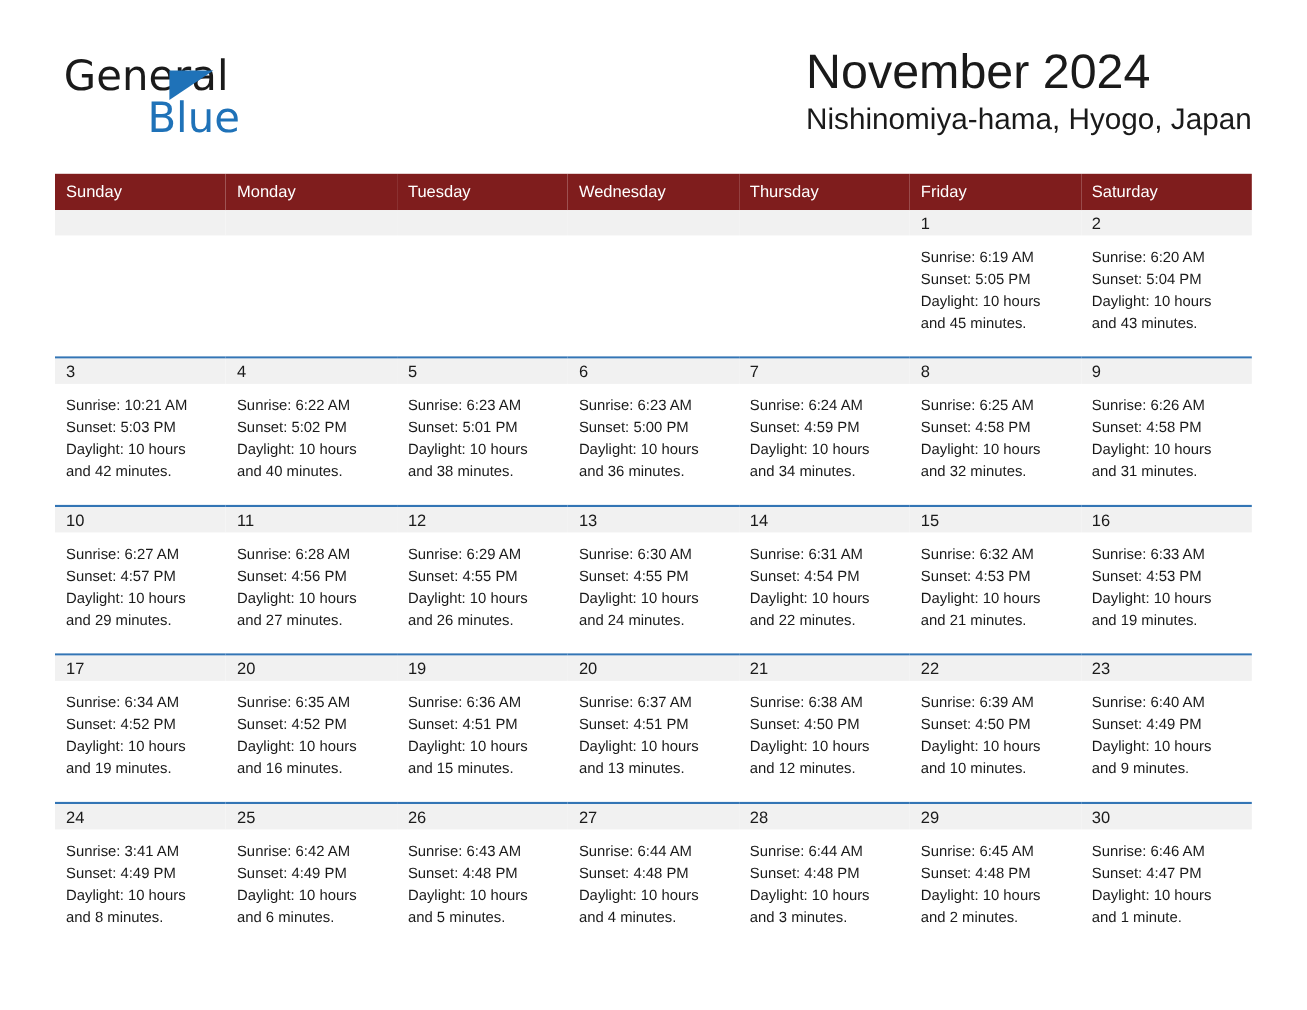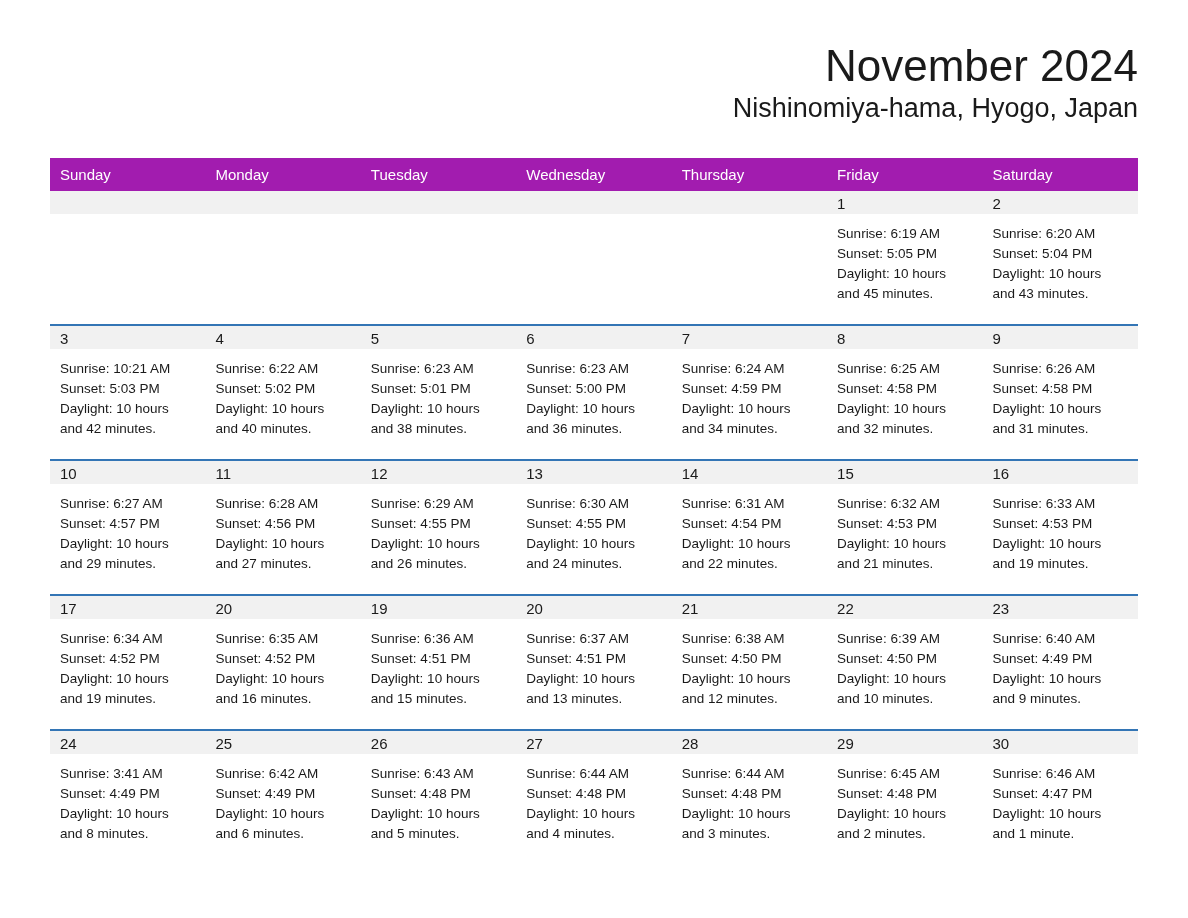--- a/index.html
+++ b/index.html
@@ -64,21 +64,20 @@
     line-height: 42px;
     color: #1f72b8;
     font-family: "DejaVu Sans", sans-serif;
     font-weight: 400;
   }
 
   .title-block {
     position: absolute;
     right: 0;
     top: 0;
-    text-align: right;
   }
   .month-title {
     font-size: 44px;
     line-height: 52px;
     font-weight: 400;
     color: #1a1a1a;
     white-space: nowrap;
   }
   .location-title {
     font-size: 27px;
@@ -91,21 +90,21 @@
   
   .calendar {
     position: absolute;
     left: 50px;
     top: 158px;
     width: 1088px;
     border-collapse: collapse;
     table-layout: fixed;
   }
   .calendar th {
-    background: #a21caf;
+    background: #7f1d1d;
     color: #ffffff;
     font-size: 15px;
     font-weight: 400;
     text-align: left;
     padding: 8px 0 8px 10px;
     height: 16px;
     vertical-align: middle;
     border: none;
   }
   .calendar td {
@@ -144,20 +143,25 @@
     white-space: nowrap;
   }
 </style>
 </head>
 <body>
 
 <div class="page">
 
   <div class="topbar">
 
+    <div class="logo">
+      <span class="logo-line1">General</span>
+      <span class="logo-tri"></span>
+      <span class="logo-line2">Blue</span>
+    </div>
 
     <div class="title-block">
       <div class="month-title">November 2024</div>
       <div class="location-title">Nishinomiya-hama, Hyogo, Japan</div>
     </div>
 
   </div>
 
   <table class="calendar">
     <thead>

